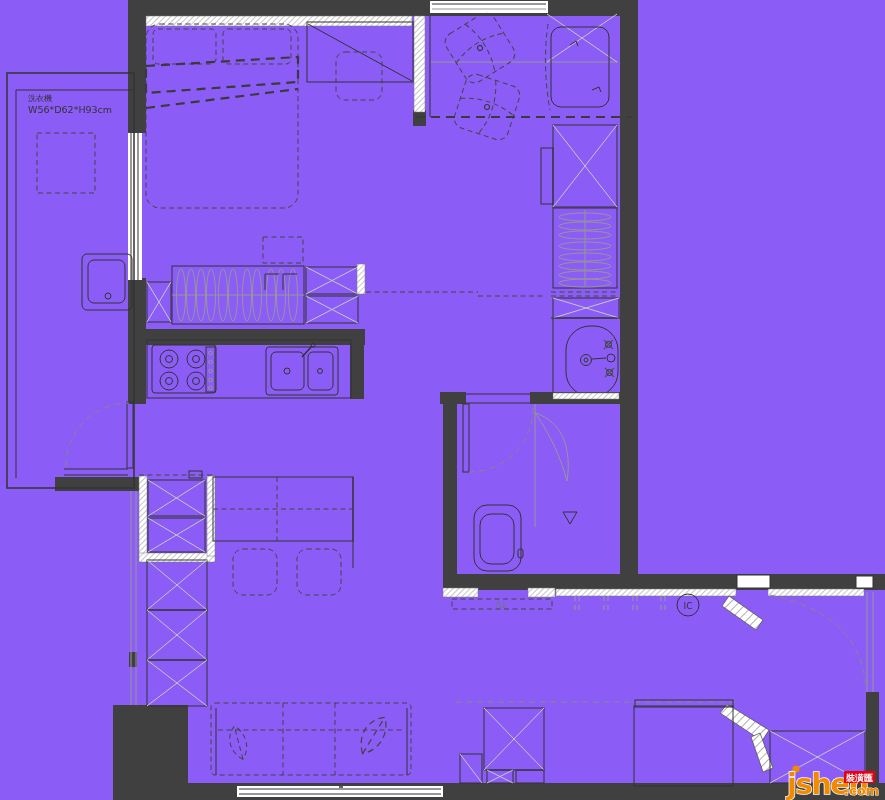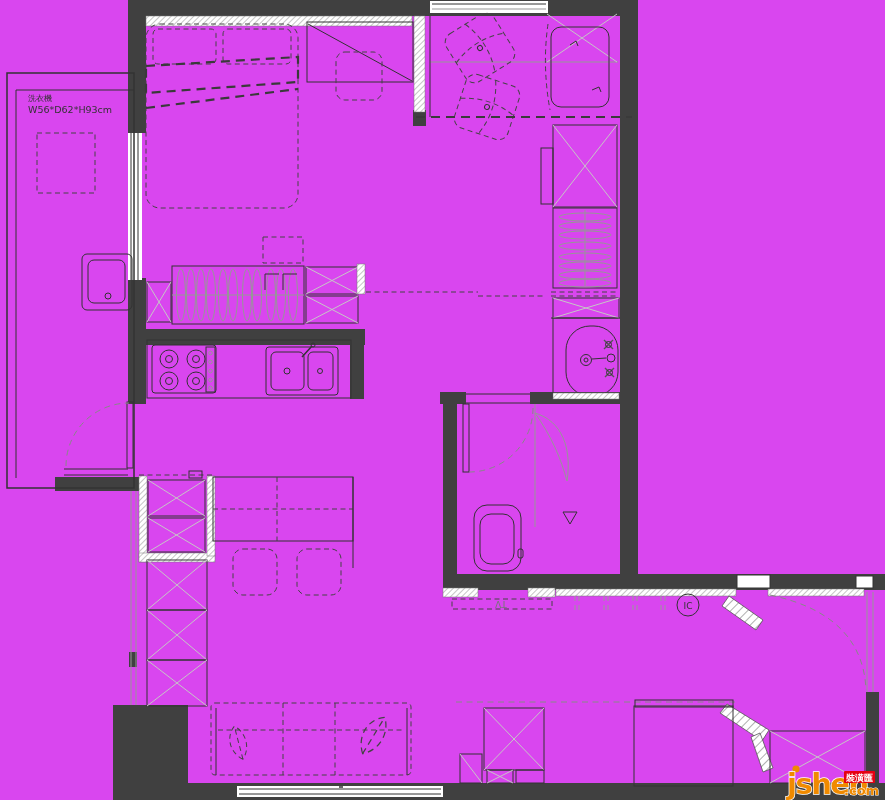--- a/index.html
+++ b/index.html
@@ -1,16 +1,16 @@
 <!DOCTYPE html>
 <html><head>
 <meta charset="utf-8">
 <style>
   html,body{margin:0;padding:0;background:#fff}
-  #stage{position:relative;width:885px;height:800px;background:#d946ef;overflow:hidden}
+  #stage{position:relative;width:885px;height:800px;background:#8b5cf6;overflow:hidden}
   svg{position:absolute;left:0;top:0}
   .w{fill:#404040;stroke:none}
   .thin{fill:none;stroke:#333;stroke-width:1}
   .thin2{fill:none;stroke:#333;stroke-width:1.5}
   .lt{fill:none;stroke:#c6c6c6;stroke-width:1}
   .md{fill:none;stroke:#979797;stroke-width:1}
   .dash{fill:none;stroke:#444;stroke-width:1;stroke-dasharray:5 3.5}
   .dashH{fill:none;stroke:#3a3a3a;stroke-width:2.2;stroke-dasharray:9 6}
   .dash2{fill:none;stroke:#888;stroke-width:1;stroke-dasharray:6 4.5}
   .wfill{fill:#fff}

